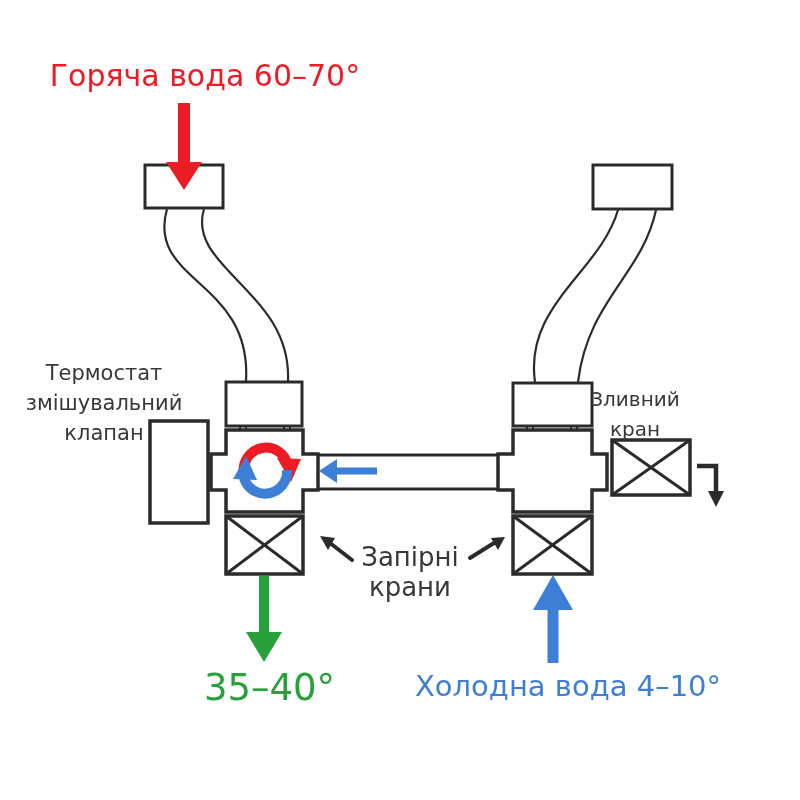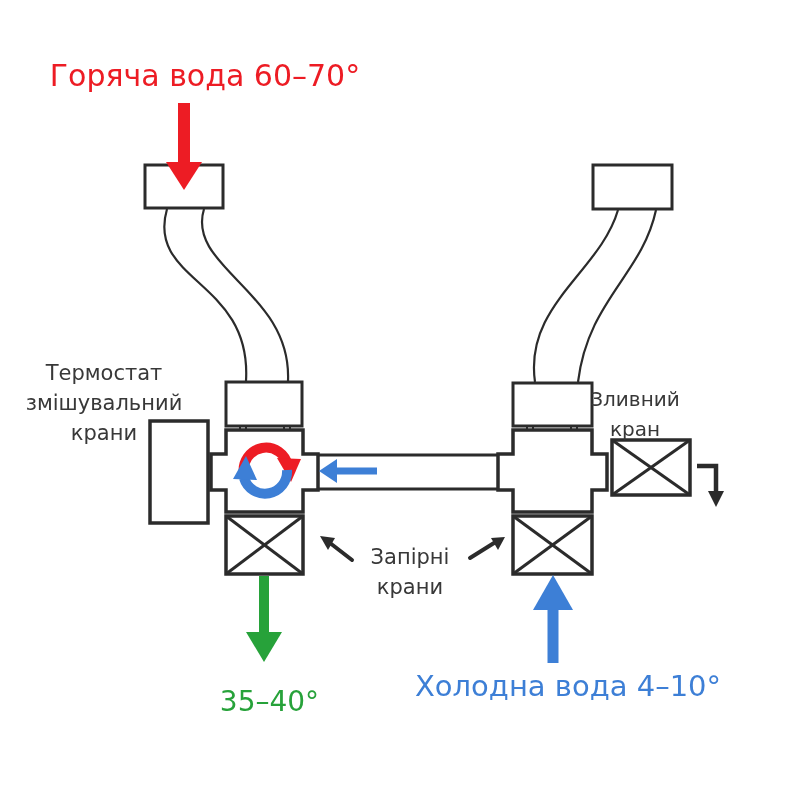--- a/index.html
+++ b/index.html
@@ -7,23 +7,23 @@
     --line:#2b2b2b; --text:#383838; --background:#ffffff;
   }
   *{margin:0;padding:0;box-sizing:border-box;}
   html,body{width:800px;height:800px;background:var(--background);overflow:hidden;}
   body{font-family:"DejaVu Sans", sans-serif;position:relative;}
   .stage{position:absolute;left:0;top:0;width:800px;height:800px;}
   svg{position:absolute;left:0;top:0;}
   .lbl{position:absolute;white-space:pre-line;text-align:center;color:var(--text);}
   .lbl-hot{left:35px;top:58px;width:340px;font-size:30px;color:var(--hot);}
   .lbl-thermo{left:14px;top:358px;width:180px;font-size:21px;line-height:30px;}
-  .lbl-shutoff{left:345px;top:542px;width:130px;font-size:21px;line-height:30px;}
+  .lbl-shutoff{left:345px;top:542px;width:130px;font-size:26px;line-height:30px;}
   .lbl-drain{left:580px;top:384px;width:110px;font-size:20px;line-height:30px;}
-  .lbl-mixed{left:197px;top:685px;width:145px;font-size:28px;color:var(--mixed);}
+  .lbl-mixed{left:197px;top:666px;width:145px;font-size:37px;color:var(--mixed);}
   .lbl-cold{left:403px;top:669px;width:330px;font-size:29px;color:var(--cold);}
   .ln{stroke:var(--line);fill:none;}
   .fw{fill:var(--background);}
 </style>
 </head>
 <body>
 
 <div class="stage">
 
   <svg width="800" height="800" viewBox="0 0 800 800">
@@ -117,20 +117,20 @@
     </g>
     <g>
       <path class="ln" stroke-width="4.5" d="M697,466 L716,466 L716,493"></path>
       <polygon points="708,491 724,491 716,507" fill="var(--line)"></polygon>
     </g>
   </svg>
 
   <div class="lbl lbl-hot">Горяча вода 60–70°</div>
   <div class="lbl lbl-thermo">Термостат
 змішувальний
-крани</div>
+клапан</div>
   <div class="lbl lbl-shutoff">Запірні
 крани</div>
   <div class="lbl lbl-drain">Зливний
 кран</div>
   <div class="lbl lbl-mixed">35–40°</div>
   <div class="lbl lbl-cold">Холодна вода 4–10°</div>
 </div>
 
 </body></html>

